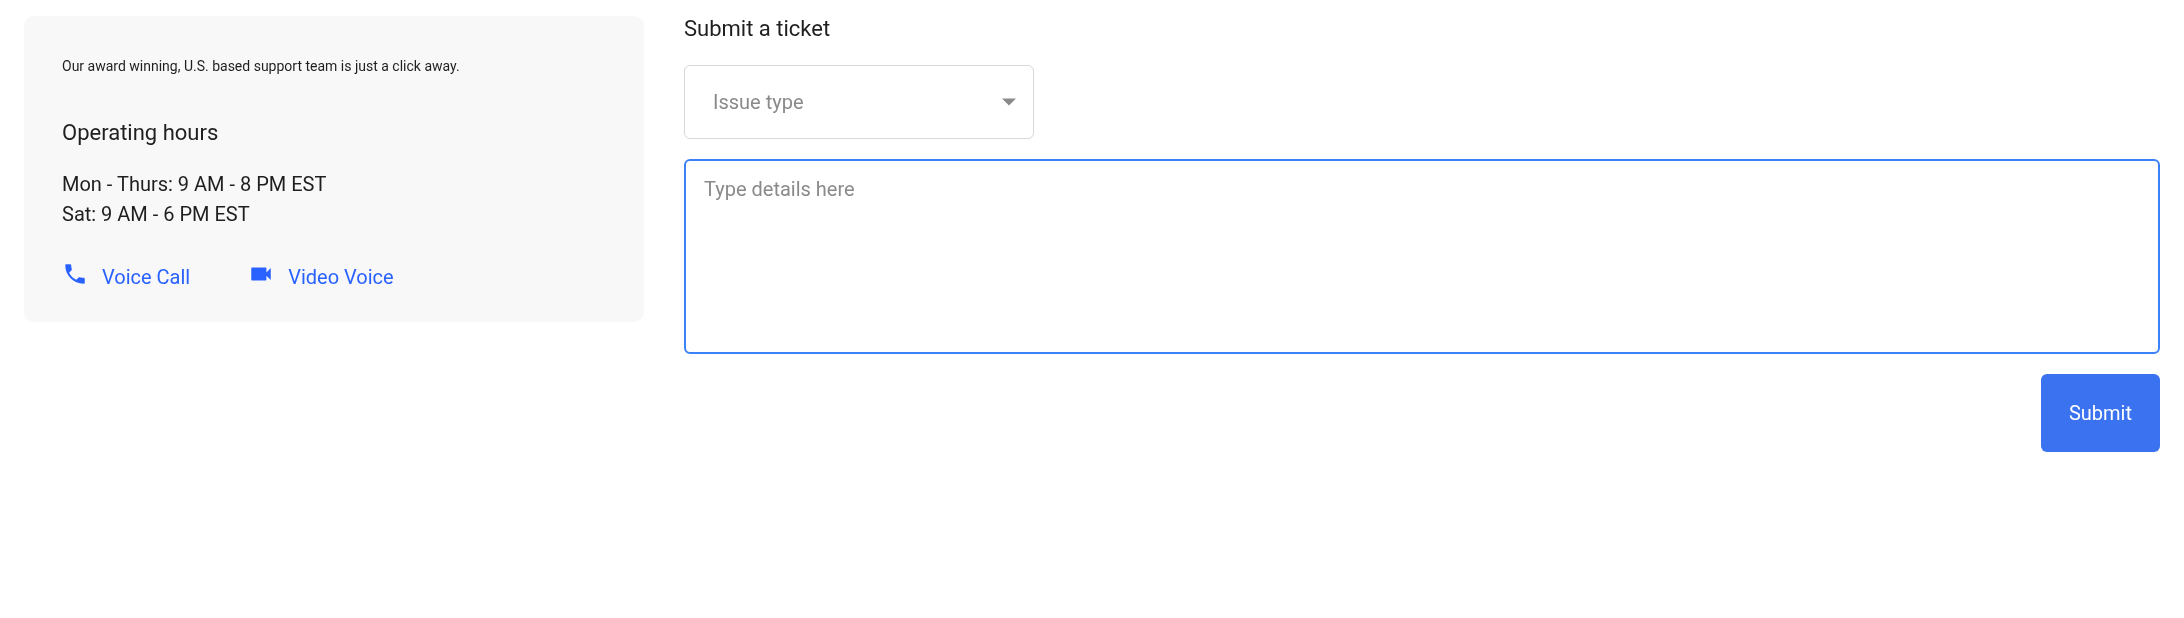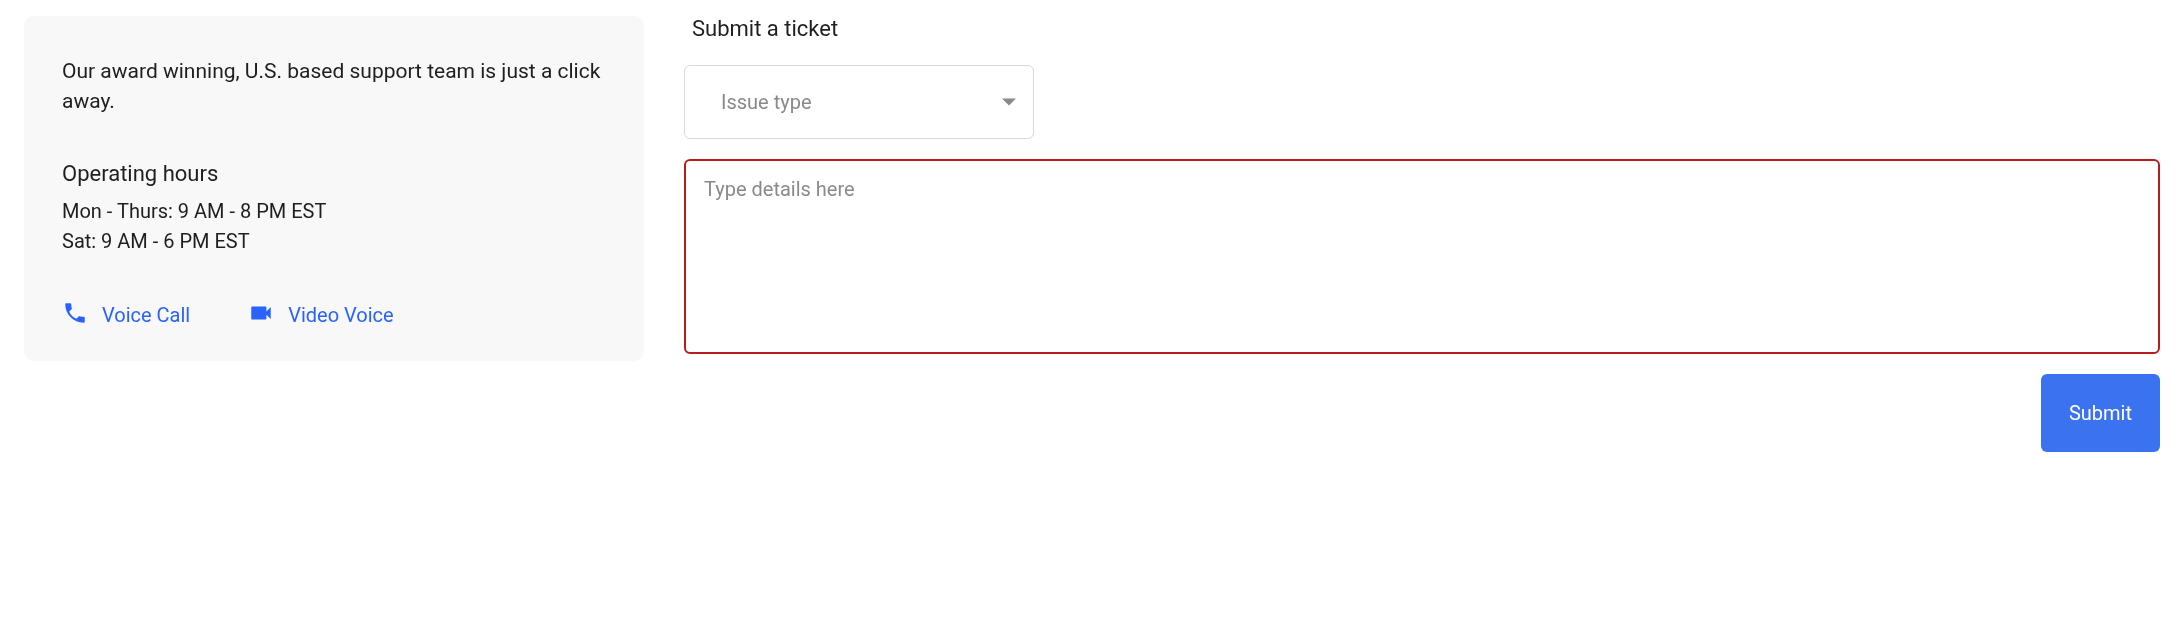--- a/index.html
+++ b/index.html
@@ -19,40 +19,40 @@
       align-items: flex-start;
     }
     .support-card {
       background: #f8f8f9;
       border-radius: 10px;
       padding: 40px 38px 30px 38px;
       width: 620px;
       flex-shrink: 0;
     }
     .support-description {
-      font-size: 21px;
+      font-size: 14px;
       color: #1f1f1f;
       line-height: 1.45;
       margin-bottom: 44px;
     }
     .operating-hours-heading {
       font-size: 22px;
       color: #1f1f1f;
-      margin-bottom: 10px;
+      margin-bottom: 24px;
       font-weight: 400;
     }
     .operating-hours-line {
       font-size: 20px;
       color: #1f1f1f;
       line-height: 1.5;
     }
     .call-actions {
       display: flex;
       gap: 58px;
-      margin-top: 44px;
+      margin-top: 32px;
     }
     .call-button {
       display: flex;
       align-items: center;
       gap: 14px;
       color: #2962ff;
       font-size: 20px;
       cursor: pointer;
       background: none;
       border: none;
@@ -66,21 +66,20 @@
     .ticket-form {
       flex: 1;
       display: flex;
       flex-direction: column;
     }
     .ticket-heading {
       font-size: 22px;
       color: #1f1f1f;
       margin-bottom: 24px;
       font-weight: 400;
-      margin-left: 8px;
     }
     .ticket-row {
       display: flex;
       gap: 24px;
       margin-bottom: 20px;
     }
     .field-wrapper {
       position: relative;
       flex: 1;
     }
@@ -88,21 +87,21 @@
       flex: 0 0 350px;
     }
     .subject-wrapper {
       flex: 1;
     }
     .field-input {
       width: 100%;
       height: 74px;
       border: 1px solid #d8d8d8;
       border-radius: 6px;
-      padding: 0 36px;
+      padding: 0 28px;
       font-size: 20px;
       font-family: inherit;
       color: #1f1f1f;
       background: #ffffff;
       outline: none;
     }
     .field-input::placeholder {
       color: #8a8a8a;
     }
     .dropdown-arrow {
@@ -113,21 +112,21 @@
       pointer-events: none;
       width: 0;
       height: 0;
       border-left: 7px solid transparent;
       border-right: 7px solid transparent;
       border-top: 7px solid #8a8a8a;
     }
     .details-textarea {
       width: 100%;
       height: 195px;
-      border: 2px solid #b91c1c;
+      border: 2px solid #3b82f6;
       border-radius: 6px;
       padding: 16px 18px;
       font-size: 20px;
       font-family: inherit;
       color: #1f1f1f;
       background: #ffffff;
       outline: none;
       resize: none;
     }
     .details-textarea::placeholder {

